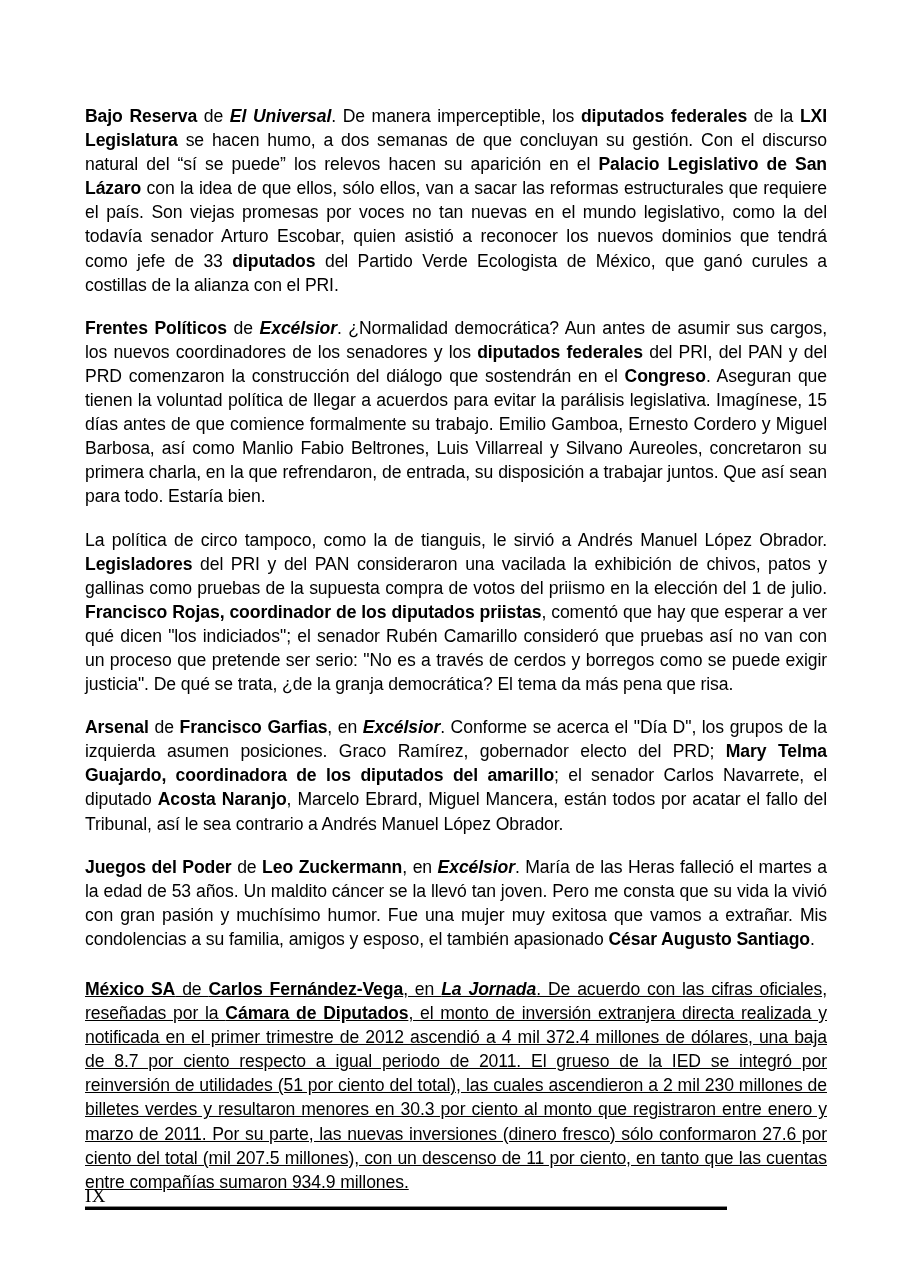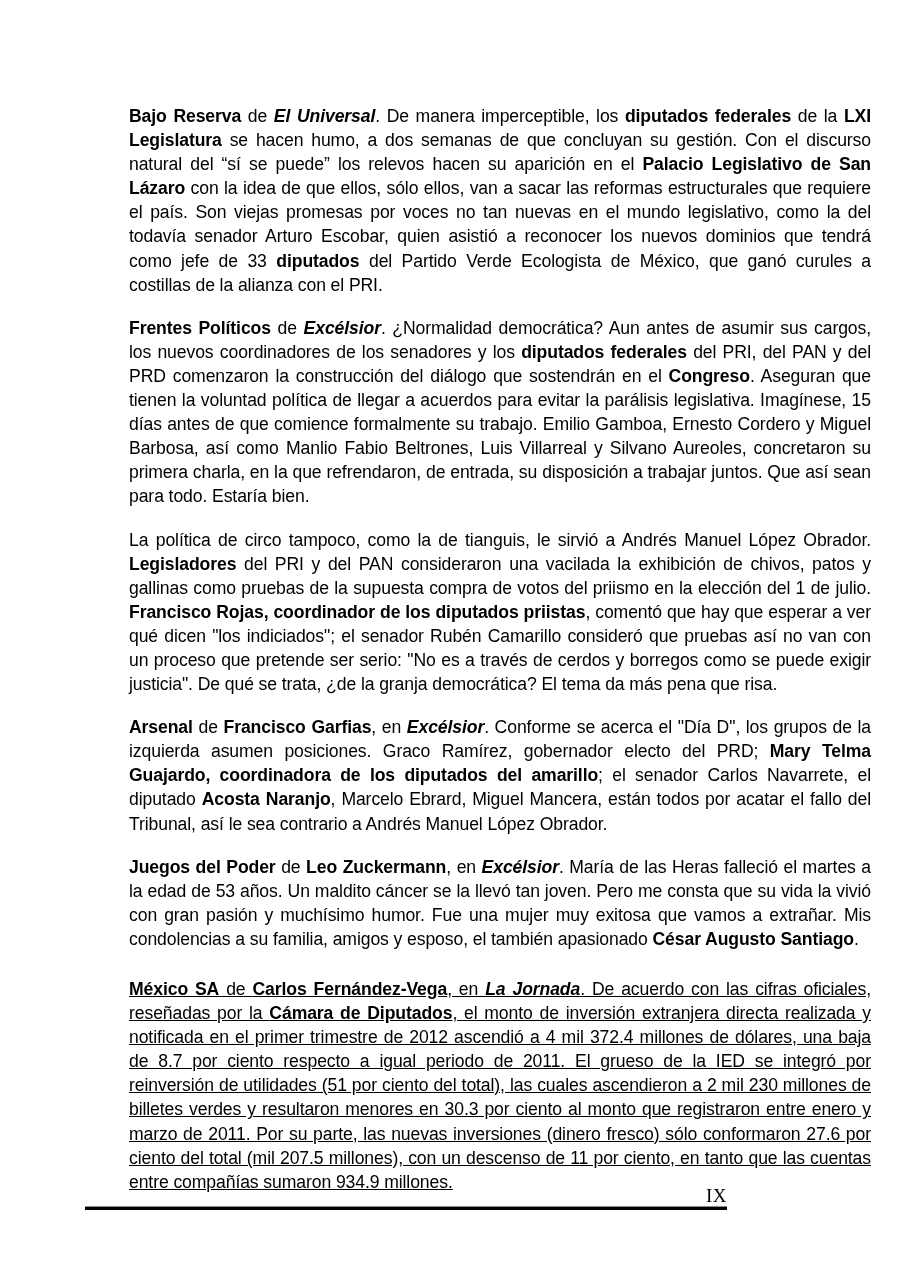--- a/index.html
+++ b/index.html
@@ -23,21 +23,20 @@
     width: 906px;
     height: 1280px;
     background: #ffffff;
     overflow: hidden;
   }
   .content {
     position: absolute;
     left: 85px;
     top: 104px;
     width: 742px;
-    margin-left: 44px;
   }
   p.para {
     margin: 0 0 19px 0;
     font-size: 17.6px;
     line-height: 24.1px;
     text-align: justify;
     text-justify: inter-word;
     letter-spacing: -0.1px;
     word-spacing: 0px;
   }
@@ -57,21 +56,21 @@
     left: 85px;
     top: 1185px;
     width: 642px;
     height: 40px;
   }
   .footer-number {
     position: absolute;
     left: 0;
     top: 0;
     width: 642px;
-    text-align: right;
+    text-align: left;
     font-family: "Liberation Serif", serif;
     font-size: 19px;
     line-height: 21px;
     letter-spacing: 0.5px;
     color: #000000;
   }
   .footer-rule {
     position: absolute;
     left: 0;
     top: 21px;

